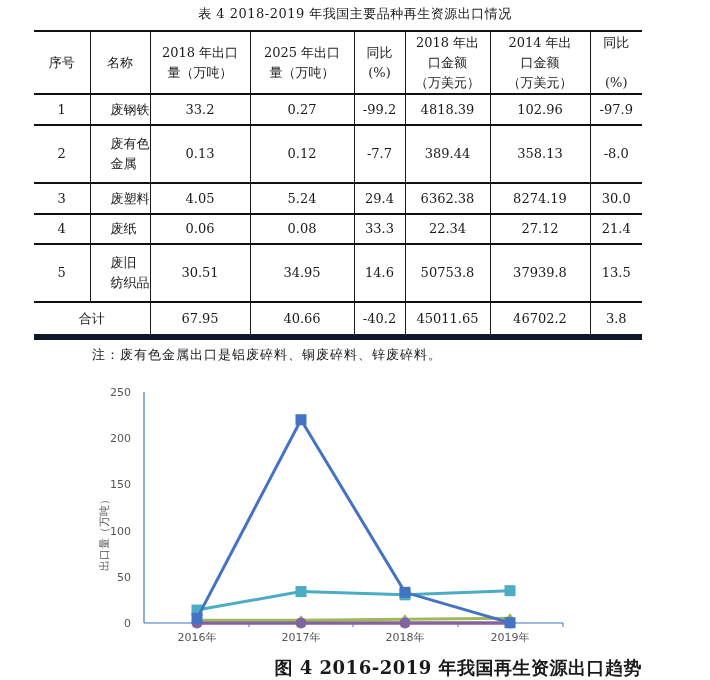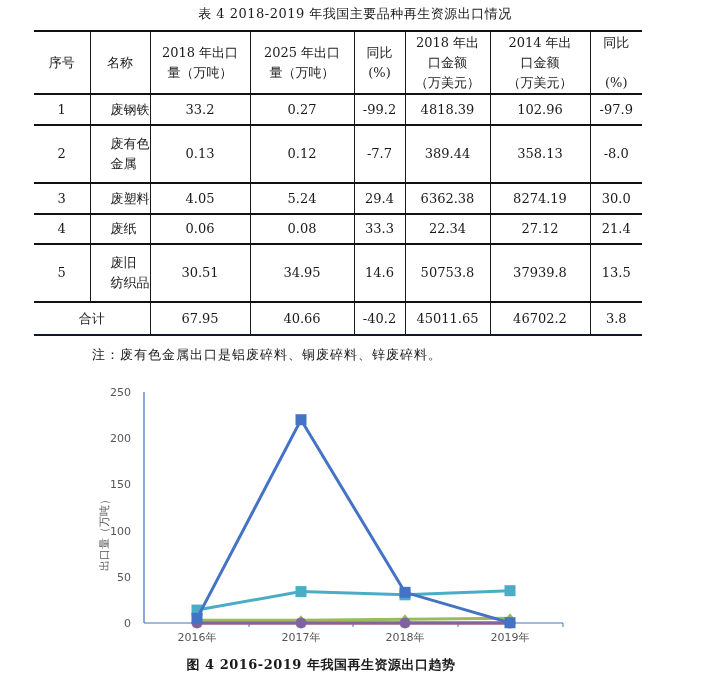--- a/index.html
+++ b/index.html
@@ -7,24 +7,24 @@
          font-family:"DejaVu Serif","Liberation Serif",serif; color:#1a1a1a; }
   .abs { position:absolute; }
   .table-title { left:0; width:710px; top:5px; text-align:center; font-size:13px; font-weight:normal; letter-spacing:0.5px; }
   table.data { position:absolute; left:34px; top:30px; width:608px; border-collapse:collapse; font-size:13px; }
   table.data td, table.data th { border:1px solid #1a1a1a; text-align:center; vertical-align:middle; padding:0; font-weight:normal; line-height:20px; }
   table.data tr.hdr th { border-top:2px solid #111; border-bottom:2px solid #111; height:61px; }
   table.data tr.body td { border-bottom:2px solid #111; }
   table.data td:first-child, table.data th:first-child { border-left:none;text-align:center; }
   table.data td:last-child, table.data th:last-child { border-right:none; }
   table.data td.name { text-align:left; padding-left:20px; }
-  table.data tr.total td { border-bottom:2px solid #0f172a; height:31px; }
+  table.data tr.total td { border-bottom:6px solid #0f172a; height:31px; }
   .note { left:92px; top:346px; font-size:13px; letter-spacing:1px; }
   .chart { left:0; top:380px; width:710px; height:270px; }
-  .fig-caption { left:0; width:642px; top:656px; text-align:center; font-size:13px; font-weight:bold; letter-spacing:0.5px; }
+  .fig-caption { left:0; width:642px; top:656px; text-align:right; font-size:18px; font-weight:bold; letter-spacing:0.5px; }
   .chart svg text { font-family:"DejaVu Sans","Liberation Sans",sans-serif; }
 </style>
 </head>
 <body>
 
 <div class="abs table-title">表 4  2018-2019 年我国主要品种再生资源出口情况</div>
 
 <table class="data">
   <colgroup>
     <col style="width:56px">

